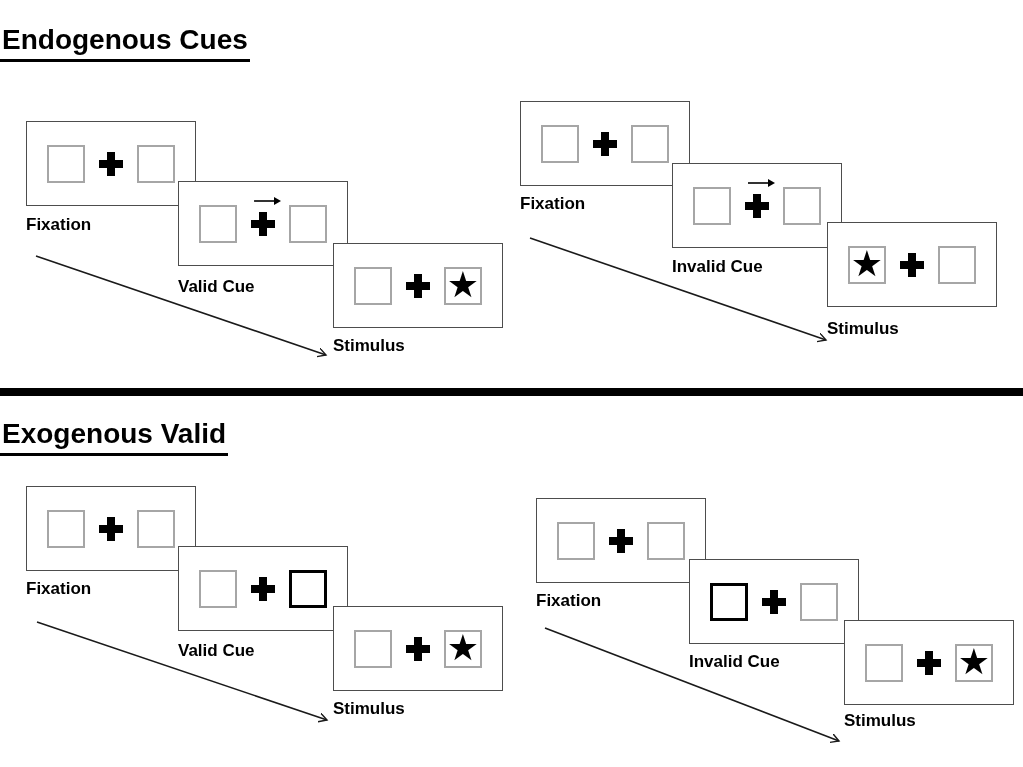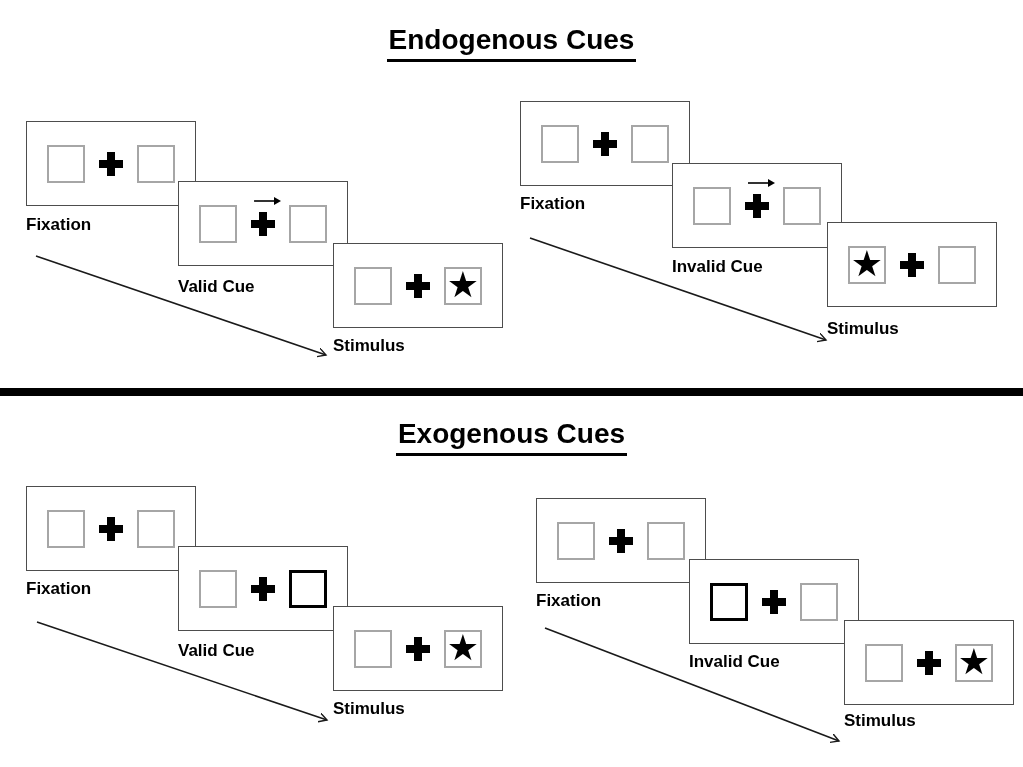--- a/index.html
+++ b/index.html
@@ -9,21 +9,21 @@
     --cue-box-border:#000000;
     --background:#ffffff;
   }
   html,body{margin:0;padding:0;}
   body{
     width:1023px;height:767px;position:relative;overflow:hidden;
     background:var(--background);
     font-family:"Liberation Sans", sans-serif;
   }
   .big-title{
-    position:absolute;left:0;width:1023px;text-align:center;
+    position:absolute;left:0;width:1023px;
     font-size:28px;font-weight:bold;color:var(--ink);
   }
   .big-title .ul{
     display:inline-block;border-bottom:3px solid var(--ink);padding:0 2px 3px 2px;
   }
   .divider{
     position:absolute;left:0;top:388px;width:1023px;height:8px;background:var(--ink);
   }
   .screen{
     position:absolute;width:170px;height:85px;background:#fff;
@@ -51,21 +51,21 @@
   .seq-label{
     position:absolute;text-align:left;color:var(--ink);
     font-size:17px;font-weight:bold;z-index:6;
   }
   #timeline-arrows{position:absolute;left:0;top:0;width:1023px;height:767px;z-index:1;pointer-events:none;}
 </style>
 </head>
 <body>
 
 <div class="big-title" style="top:24px"><span class="ul">Endogenous Cues</span></div>
-<div class="big-title" style="top:418px"><span class="ul">Exogenous Cues</span></div>
+<div class="big-title" style="top:418px"><span class="ul">Exogenous Valid</span></div>
 
 <div class="divider"></div>
 
 <svg id="timeline-arrows" viewBox="0 0 1023 767">
   <defs>
     <marker id="ah" markerWidth="12" markerHeight="12" refX="8" refY="4.5" orient="auto" markerUnits="userSpaceOnUse">
       <path d="M0,0 L8,4.5 L0,9" fill="none" stroke="#1a1a1a" stroke-width="1.4"></path>
     </marker>
   </defs>
   <line x1="36" y1="256" x2="326" y2="355" stroke="#1a1a1a" stroke-width="1.6" marker-end="url(#ah)"></line>

